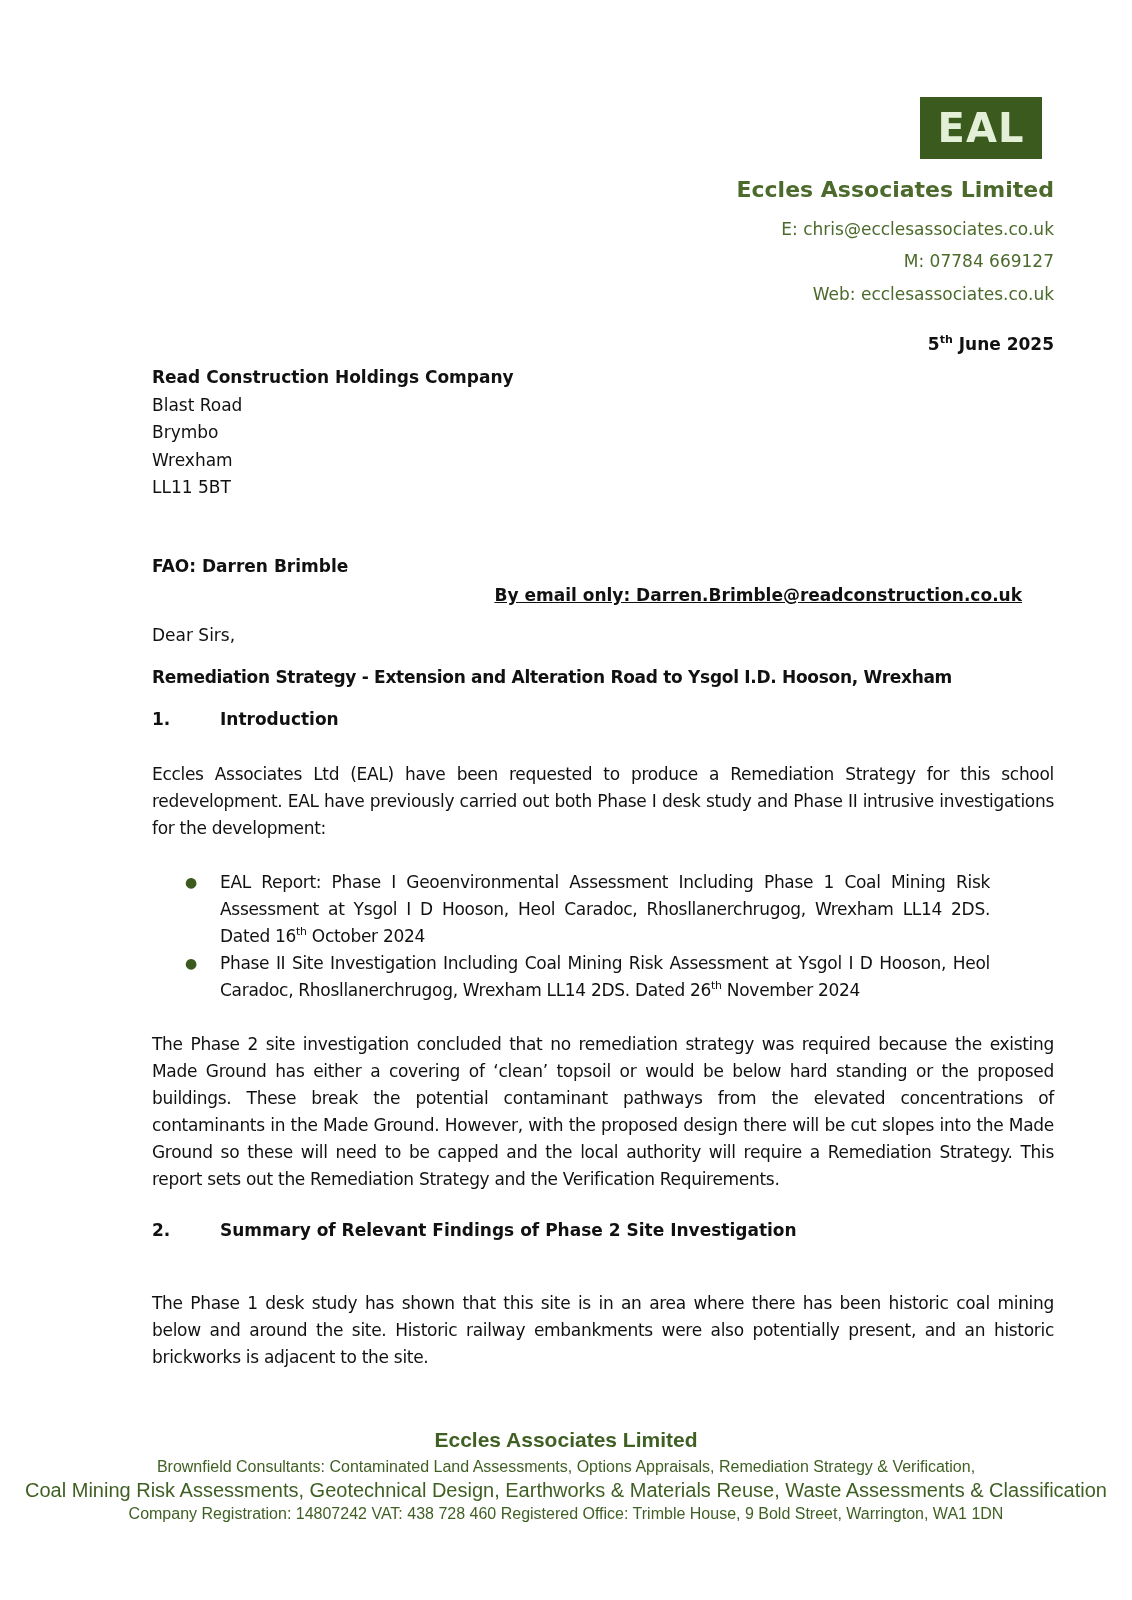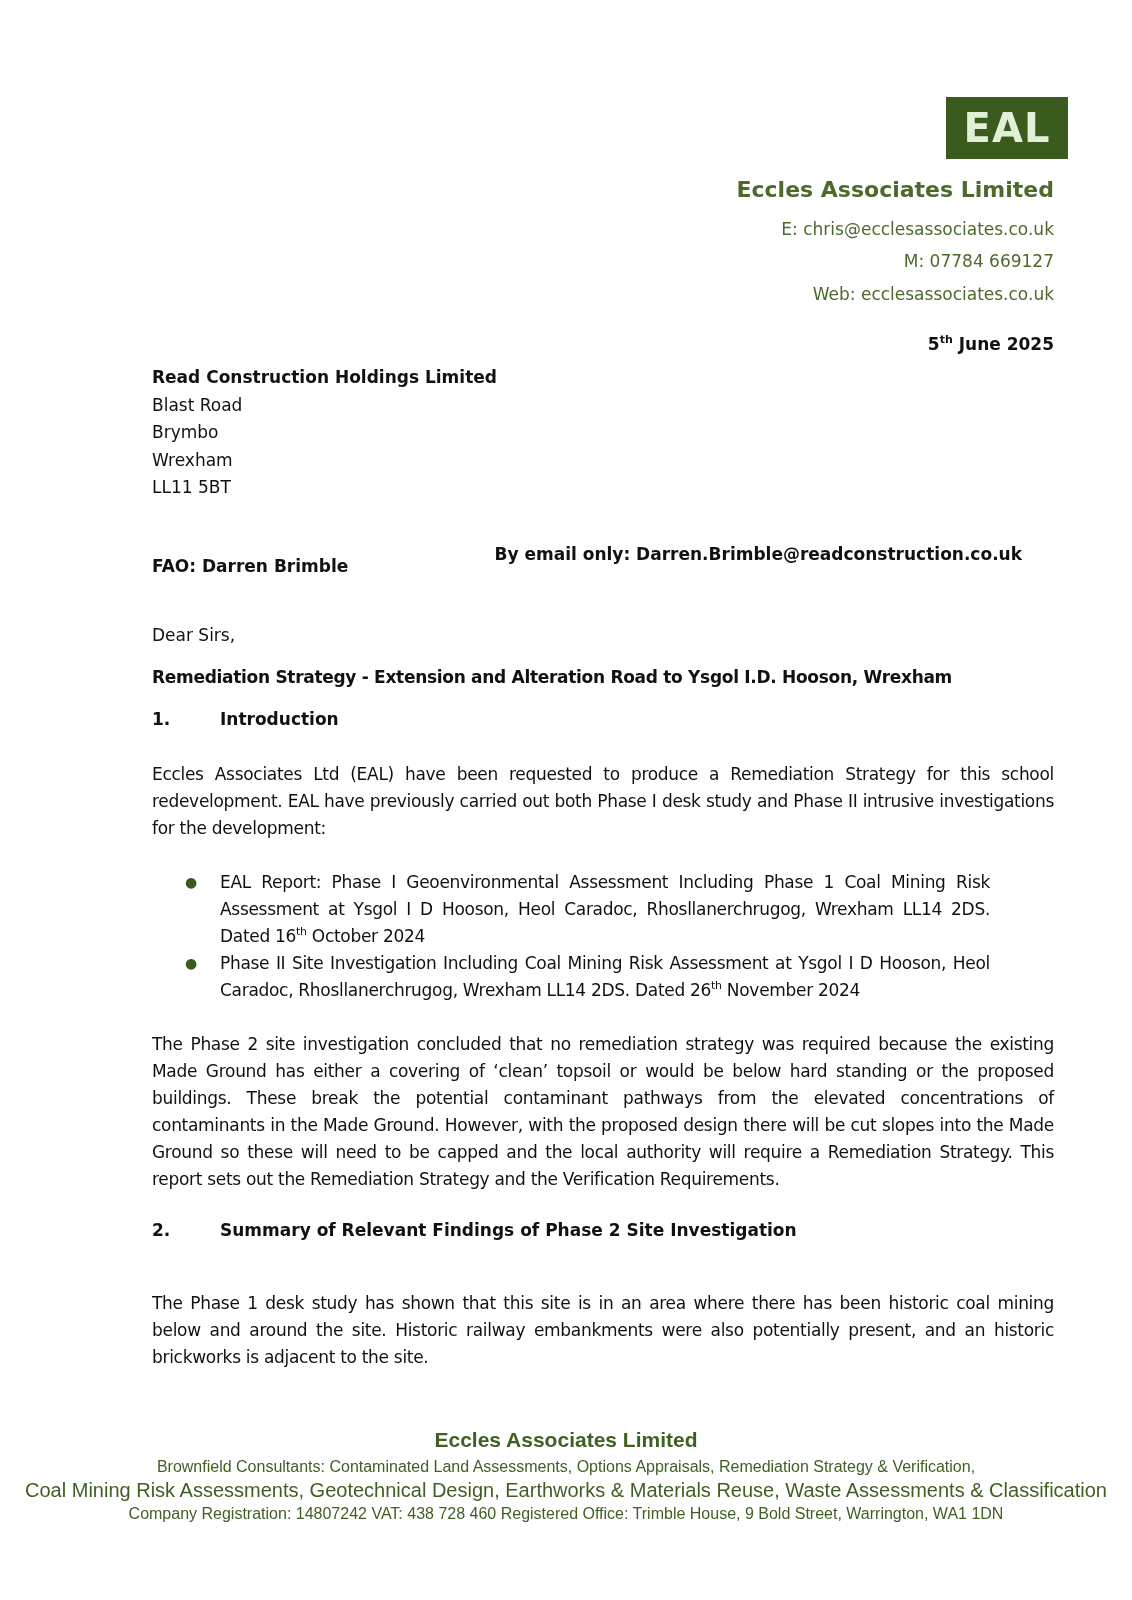--- a/index.html
+++ b/index.html
@@ -2,21 +2,21 @@
 <html><head>
 <meta charset="utf-8">
 <style>
   html, body { margin: 0; padding: 0; background: #ffffff; }
   body {
     width: 1132px; height: 1600px; position: relative; overflow: hidden;
     font-family: "Liberation Sans", sans-serif; color: #111111;
   }
   .abs { position: absolute; }
   .logo-box {
-    left: 946px; top: 97px; width: 122px; height: 62px;
+    left: 920px; top: 97px; width: 122px; height: 62px;
     background: #3a5a1e; display: flex; align-items: center; justify-content: center;
   }
   .logo-text { color: #e3efd6; font-size: 40px; font-weight: bold; letter-spacing: 1px; font-family: "DejaVu Sans", sans-serif; }
   .company-name {
     right: 78px; top: 177px; font-size: 22px; font-weight: bold; color: #4b6a2b;
     font-family: "DejaVu Sans", sans-serif;
   }
   .contact { right: 78px; font-size: 17px; color: #4b6a2b; font-family: "DejaVu Sans", sans-serif; }
   .date { right: 78px; top: 333px; font-size: 17px; font-weight: bold; color: #111; font-family: "DejaVu Sans", sans-serif; }
   .date sup { font-size: 11px; }
@@ -47,29 +47,29 @@
 <div class="abs logo-box">
   <span class="logo-text">EAL</span>
 </div>
 <div class="abs company-name">Eccles Associates Limited</div>
 <div class="abs contact" style="top:219px;">E: chris@ecclesassociates.co.uk</div>
 <div class="abs contact" style="top:251px;">M: 07784 669127</div>
 <div class="abs contact" style="top:284px;">Web: ecclesassociates.co.uk</div>
 <div class="abs date"><span>5</span><sup>th</sup><span> June 2025</span></div>
 
 <div class="abs addr" style="top:364px;">
-  <div class="bold">Read Construction Holdings Limited</div>
+  <div class="bold">Read Construction Holdings Company</div>
   <div>Blast Road</div>
   <div>Brymbo</div>
   <div>Wrexham</div>
   <div>LL11 5BT</div>
 </div>
 
 <div class="abs line bold" style="top:556px;">FAO: Darren Brimble</div>
-<div class="abs line bold" style="top:544px; left:auto; right:110px;">By email only: Darren.Brimble@readconstruction.co.uk</div>
+<div class="abs line bold" style="top:585px; left:auto; right:110px;text-decoration:underline;">By email only: Darren.Brimble@readconstruction.co.uk</div>
 
 <div class="abs line" style="top:625px;">Dear Sirs,</div>
 <div class="abs line bold" style="top:667px; letter-spacing:-0.3px;">Remediation Strategy - Extension and Alteration Road to Ysgol I.D. Hooson, Wrexham</div>
 
 <div class="abs heading-num" style="top:709px;">1.</div>
 <div class="abs heading-text" style="top:709px;">Introduction</div>
 
 <div class="abs para" style="top:761px;">Eccles Associates Ltd (EAL) have been requested to produce a Remediation Strategy for this school redevelopment.  EAL have previously carried out both Phase I desk study and Phase II intrusive investigations for the development:</div>
 
 <div class="abs bullets" style="top:869px;">

